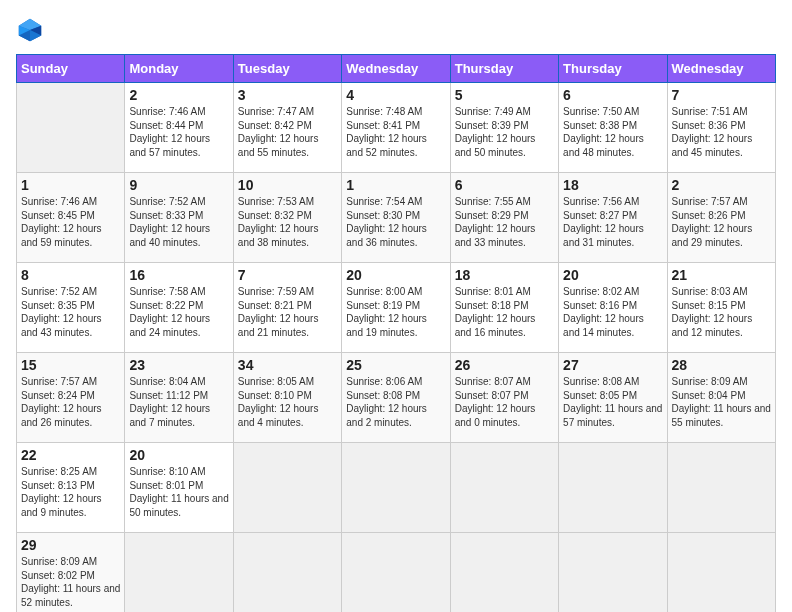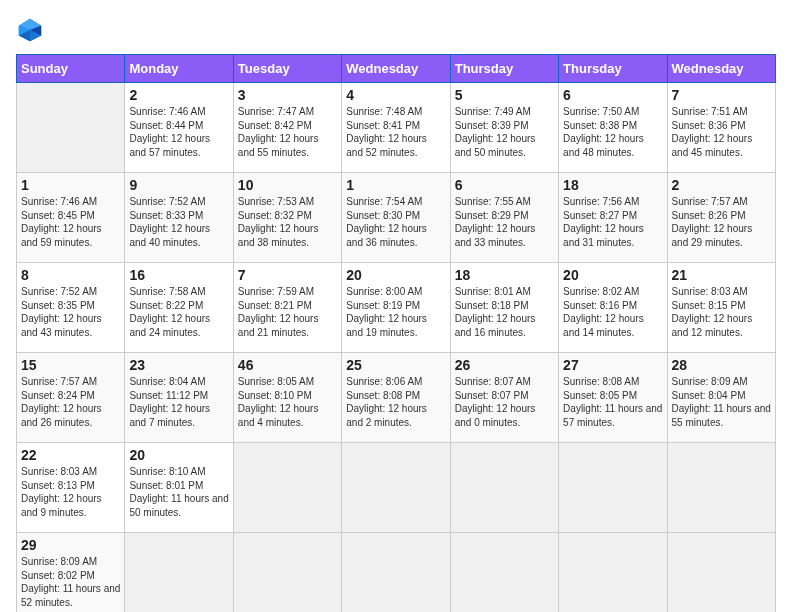--- a/index.html
+++ b/index.html
@@ -282,21 +282,21 @@
 and 26 minutes.</div>
         </td>
         <td>
           <span class="day-number">23</span>
           <div class="day-info">Sunrise: 8:04 AM
 Sunset: 11:12 PM
 Daylight: 12 hours
 and 7 minutes.</div>
         </td>
         <td>
-          <span class="day-number">46</span>
+          <span class="day-number">34</span>
           <div class="day-info">Sunrise: 8:05 AM
 Sunset: 8:10 PM
 Daylight: 12 hours
 and 4 minutes.</div>
         </td>
         <td>
           <span class="day-number">25</span>
           <div class="day-info">Sunrise: 8:06 AM
 Sunset: 8:08 PM
 Daylight: 12 hours
@@ -320,21 +320,21 @@
           <span class="day-number">28</span>
           <div class="day-info">Sunrise: 8:09 AM
 Sunset: 8:04 PM
 Daylight: 11 hours
 and 55 minutes.</div>
         </td>
       </tr>
       <tr>
         <td>
           <span class="day-number">22</span>
-          <div class="day-info">Sunrise: 8:03 AM
+          <div class="day-info">Sunrise: 8:25 AM
 Sunset: 8:13 PM
 Daylight: 12 hours
 and 9 minutes.</div>
         </td>
         <td>
           <span class="day-number">20</span>
           <div class="day-info">Sunrise: 8:10 AM
 Sunset: 8:01 PM
 Daylight: 11 hours
 and 50 minutes.</div>

